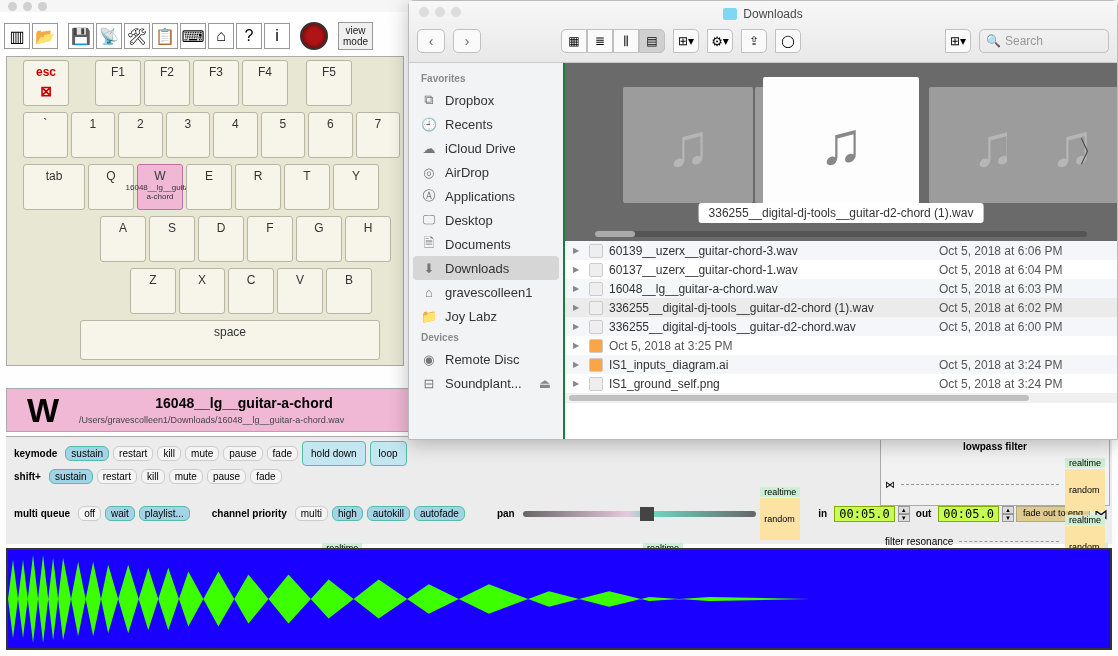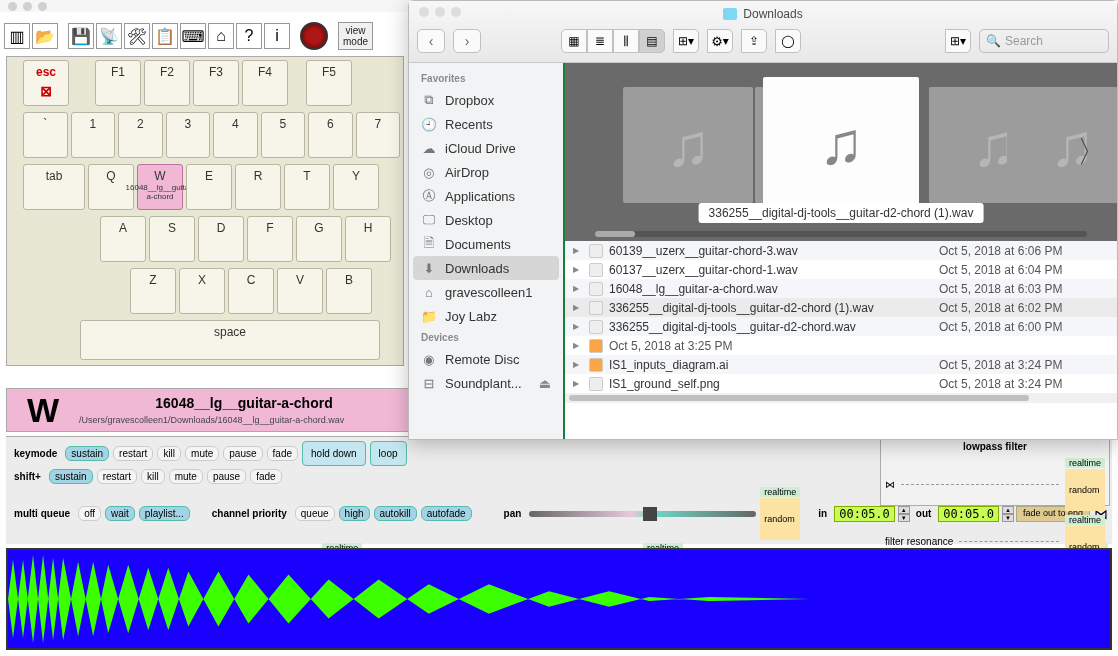--- a/index.html
+++ b/index.html
@@ -234,21 +234,21 @@
     <span class="pill plain">pause</span>
     <span class="pill plain">fade</span>
   </div>
   <div class="ctrl-row">
     <span class="lbl" style="white-space:pre;">multi queue</span>
     <span class="pill plain">off</span>
     <span class="pill">wait</span>
     <span class="pill">playlist...</span>
     <span style="width:10px"></span>
     <span class="lbl" style="white-space:pre;">channel priority</span>
-    <span class="pill plain">queue</span>
+    <span class="pill plain">multi</span>
     <span class="pill">high</span>
     <span class="pill">autokill</span>
     <span class="pill">autofade</span>
     <span style="width:20px"></span>
     <span class="lbl">pan</span>
     <div class="slider-track">
         <div class="grad"></div>
         <div class="thumb"></div>
       </div>
     <div class="rr">

